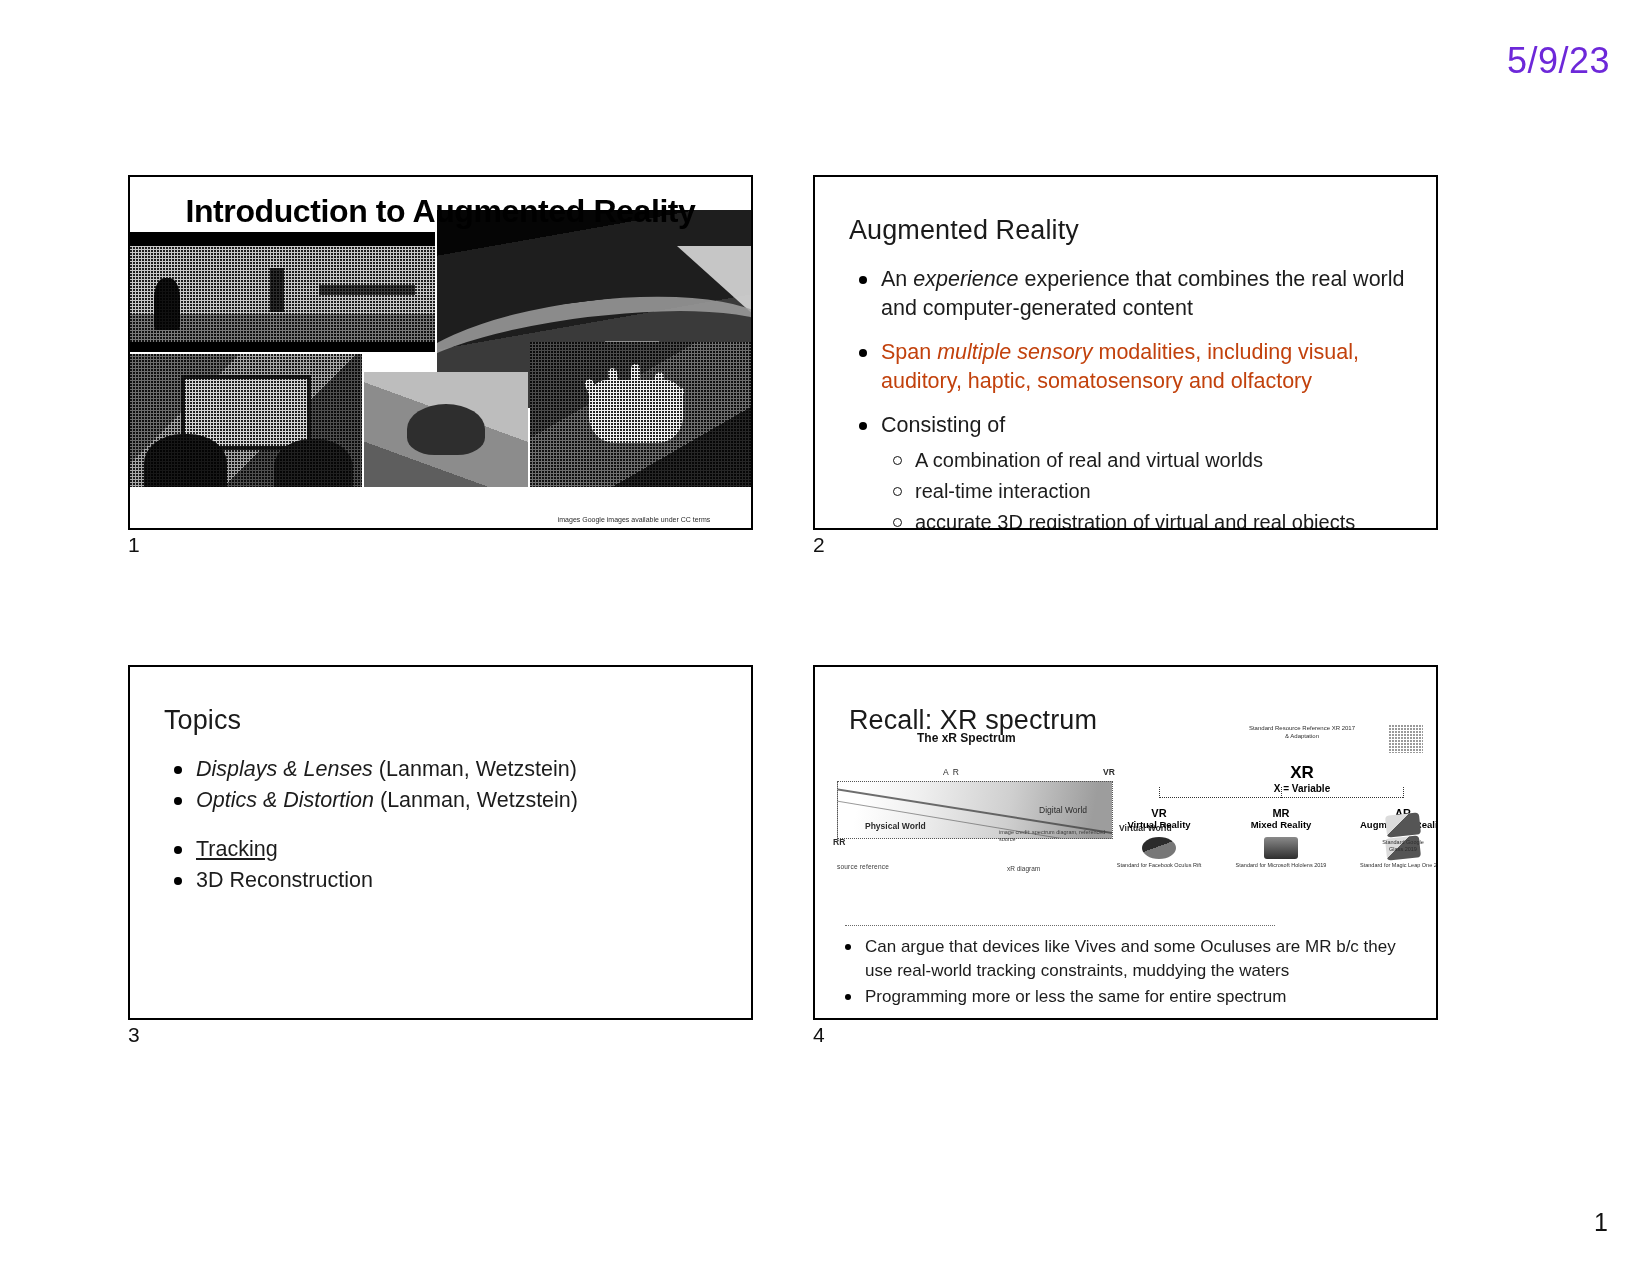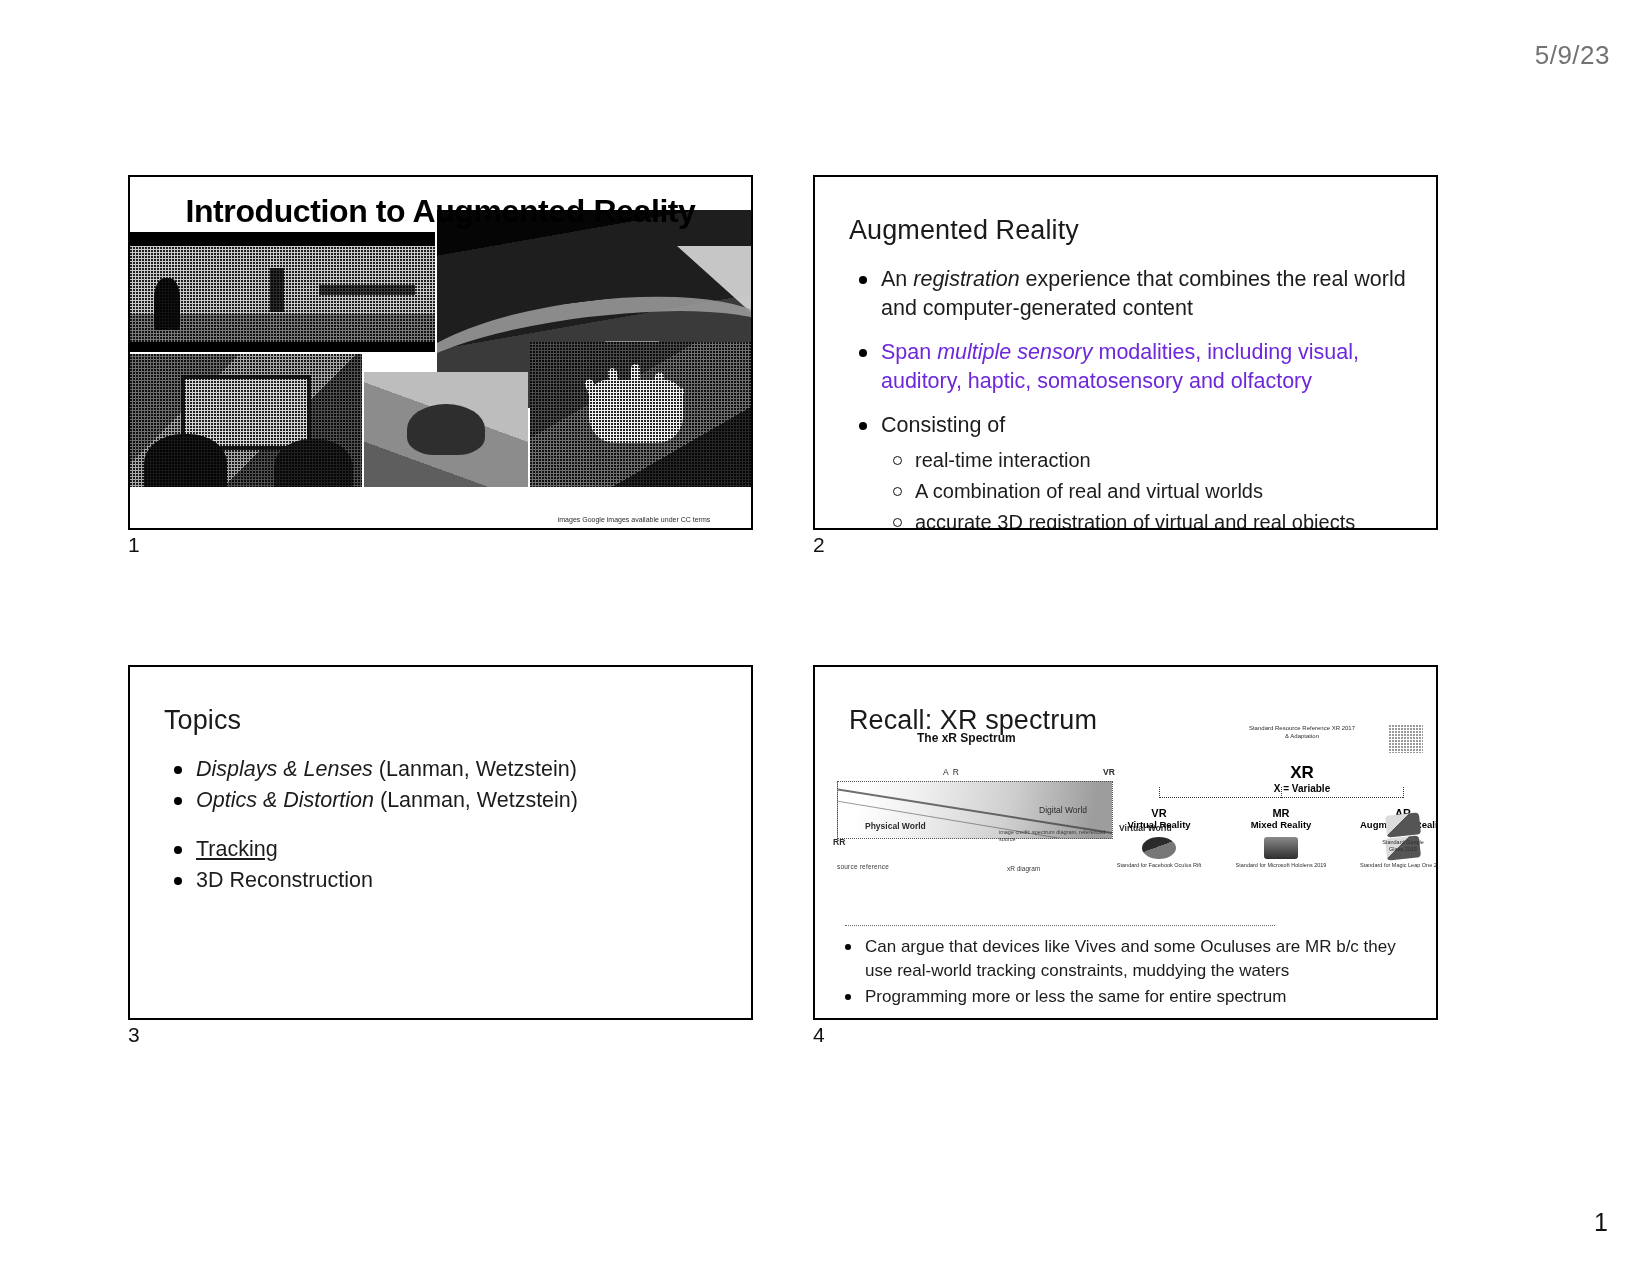--- a/index.html
+++ b/index.html
@@ -13,23 +13,23 @@
     position: relative;
     font-family: "Liberation Sans", sans-serif;
     color: #000;
     overflow: hidden;
   }
 
   
   #page-date {
     position: absolute;
     top: 40px; right: 40px;
-    font-size: 26px;
+    font-size: 36px;
     letter-spacing: .5px;
-    color: #737373;
+    color: #6d28d9;
   }
   #page-number {
     position: absolute;
     bottom: 38px; right: 42px;
     font-size: 25px;
     color: #111;
   }
 
   
   #handout {
@@ -232,21 +232,21 @@
     margin-bottom: 15px;
   }
   .bullets li::before {
     content: "";
     position: absolute;
     left: 10px; top: 11px;
     width: 8px; height: 8px;
     border-radius: 50%;
     background: #000;
   }
-  .bullets li.faded { color: #6d28d9; }
+  .bullets li.faded { color: #c2410c; }
   .sublist {
     list-style: none;
     margin: 6px 0 0 0;
     padding: 0;
   }
   .sublist li {
     position: relative;
     padding-left: 34px;
     font-size: 20px;
     line-height: 28px;
@@ -475,30 +475,30 @@
       </div>
     </div>
     <div class="slide-caption">1</div>
   </div>
 
   <div class="slide-cell">
     <div class="slide-frame">
       <div class="slide-title">Augmented Reality</div>
       <ul class="bullets">
         <li>
-          <span>An </span><span class="it">registration</span><span> experience that combines the real world and computer-generated content</span>
+          <span>An </span><span class="it">experience</span><span> experience that combines the real world and computer-generated content</span>
         </li>
         <li class="faded">
           <span>Span </span><span class="it">multiple sensory</span><span> modalities, including visual, auditory, haptic, somatosensory and olfactory</span>
         </li>
         <li>
           <span>Consisting of</span>
           <ul class="sublist">
+            <li>A combination of real and virtual worlds</li>
             <li>real-time interaction</li>
-            <li>A combination of real and virtual worlds</li>
             <li>accurate 3D registration of virtual and real objects</li>
           </ul>
         </li>
       </ul>
     </div>
     <div class="slide-caption">2</div>
   </div>
 
   <div class="slide-cell">
     <div class="slide-frame">

